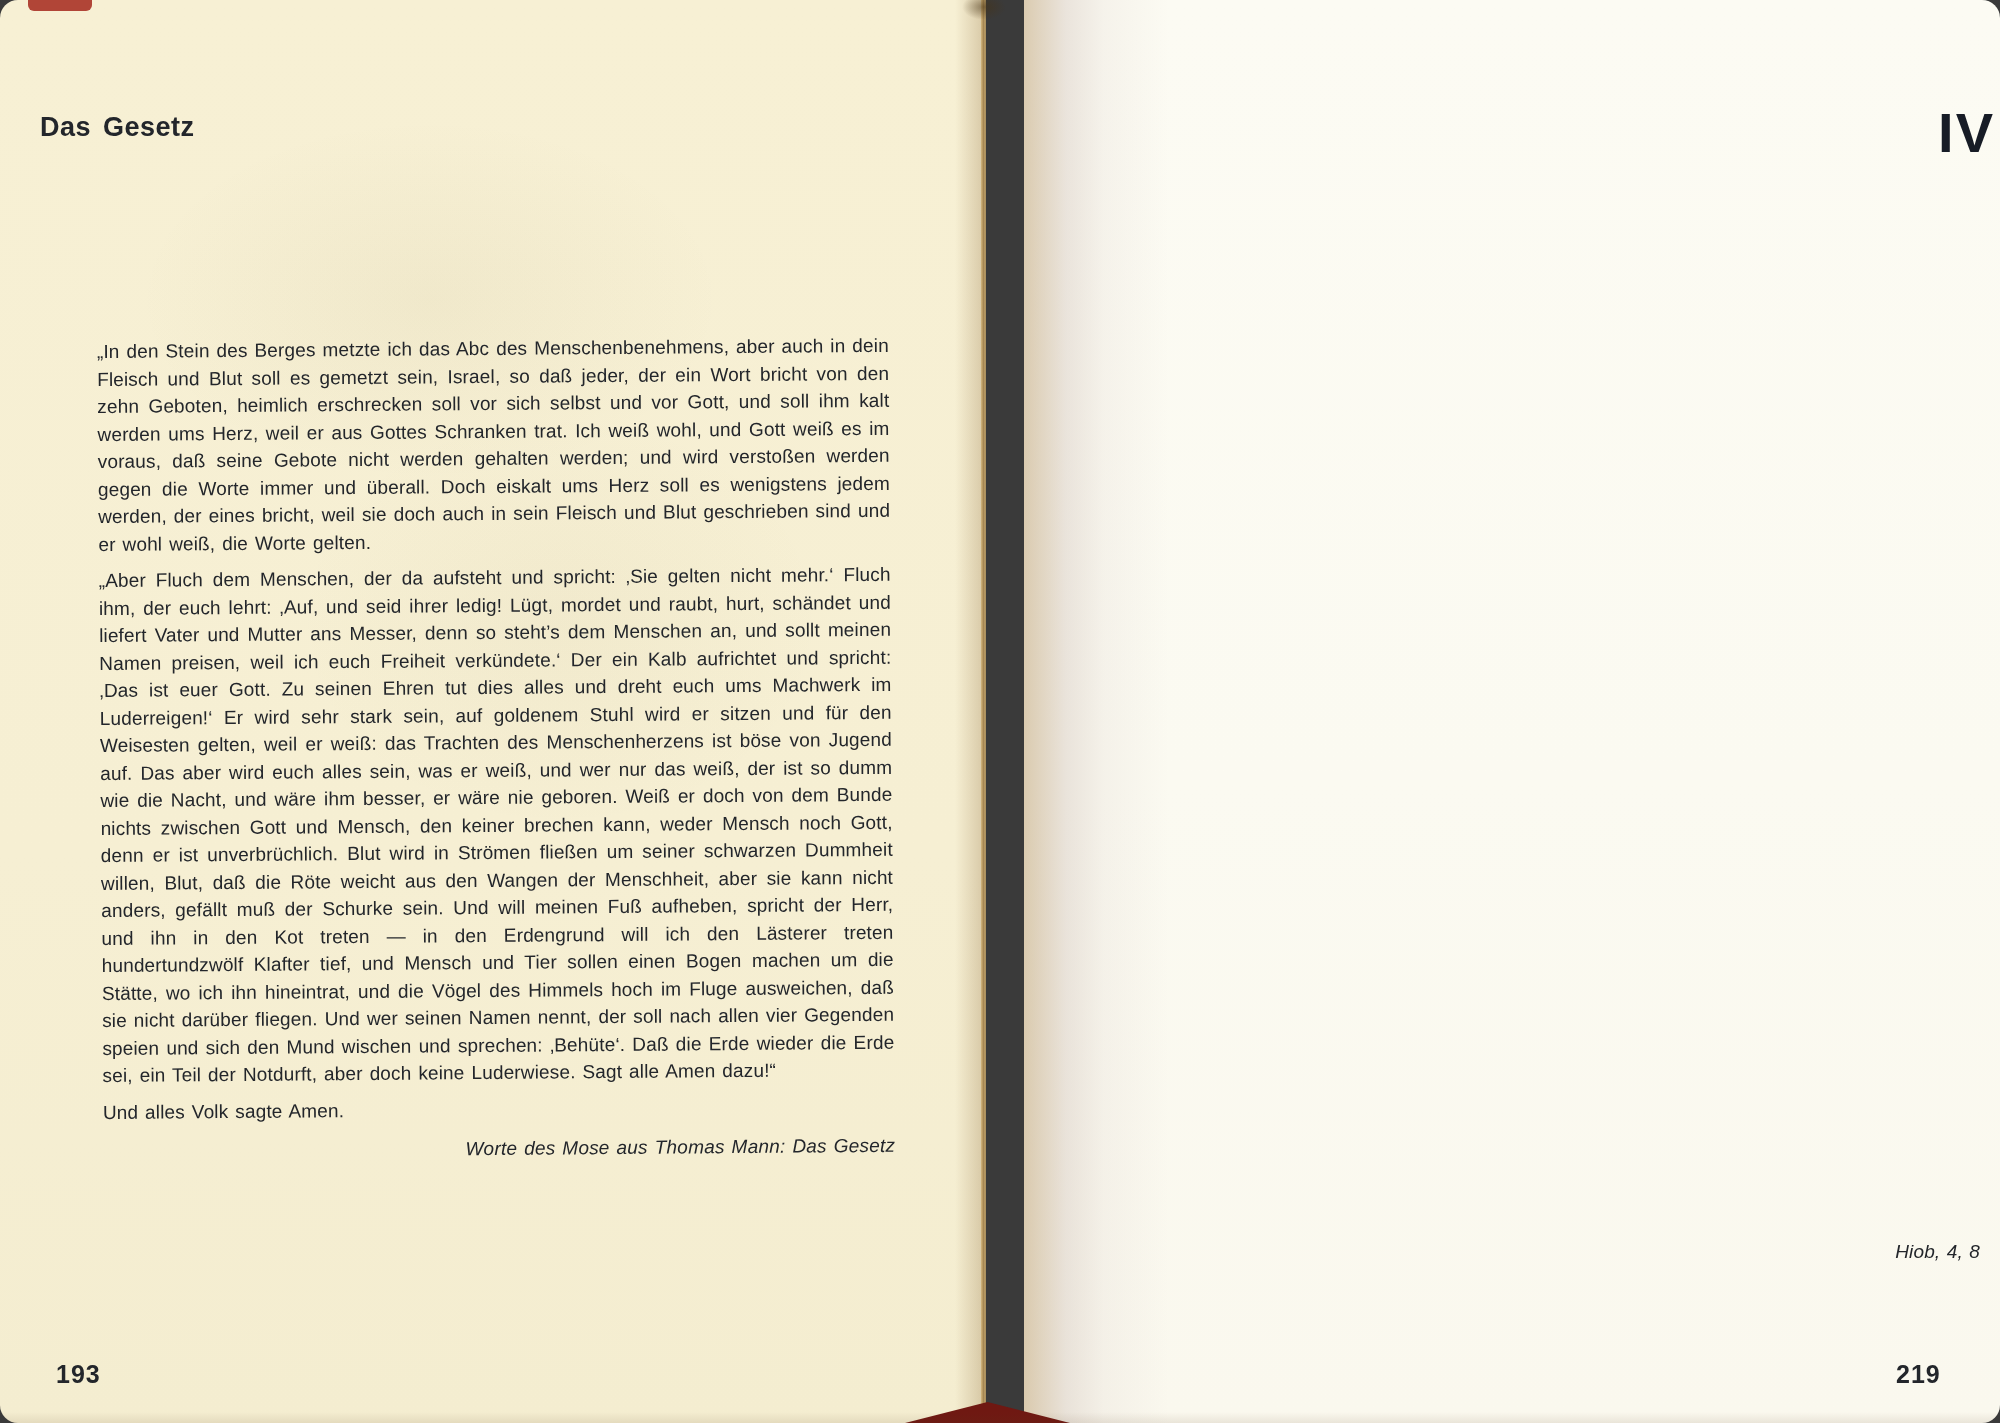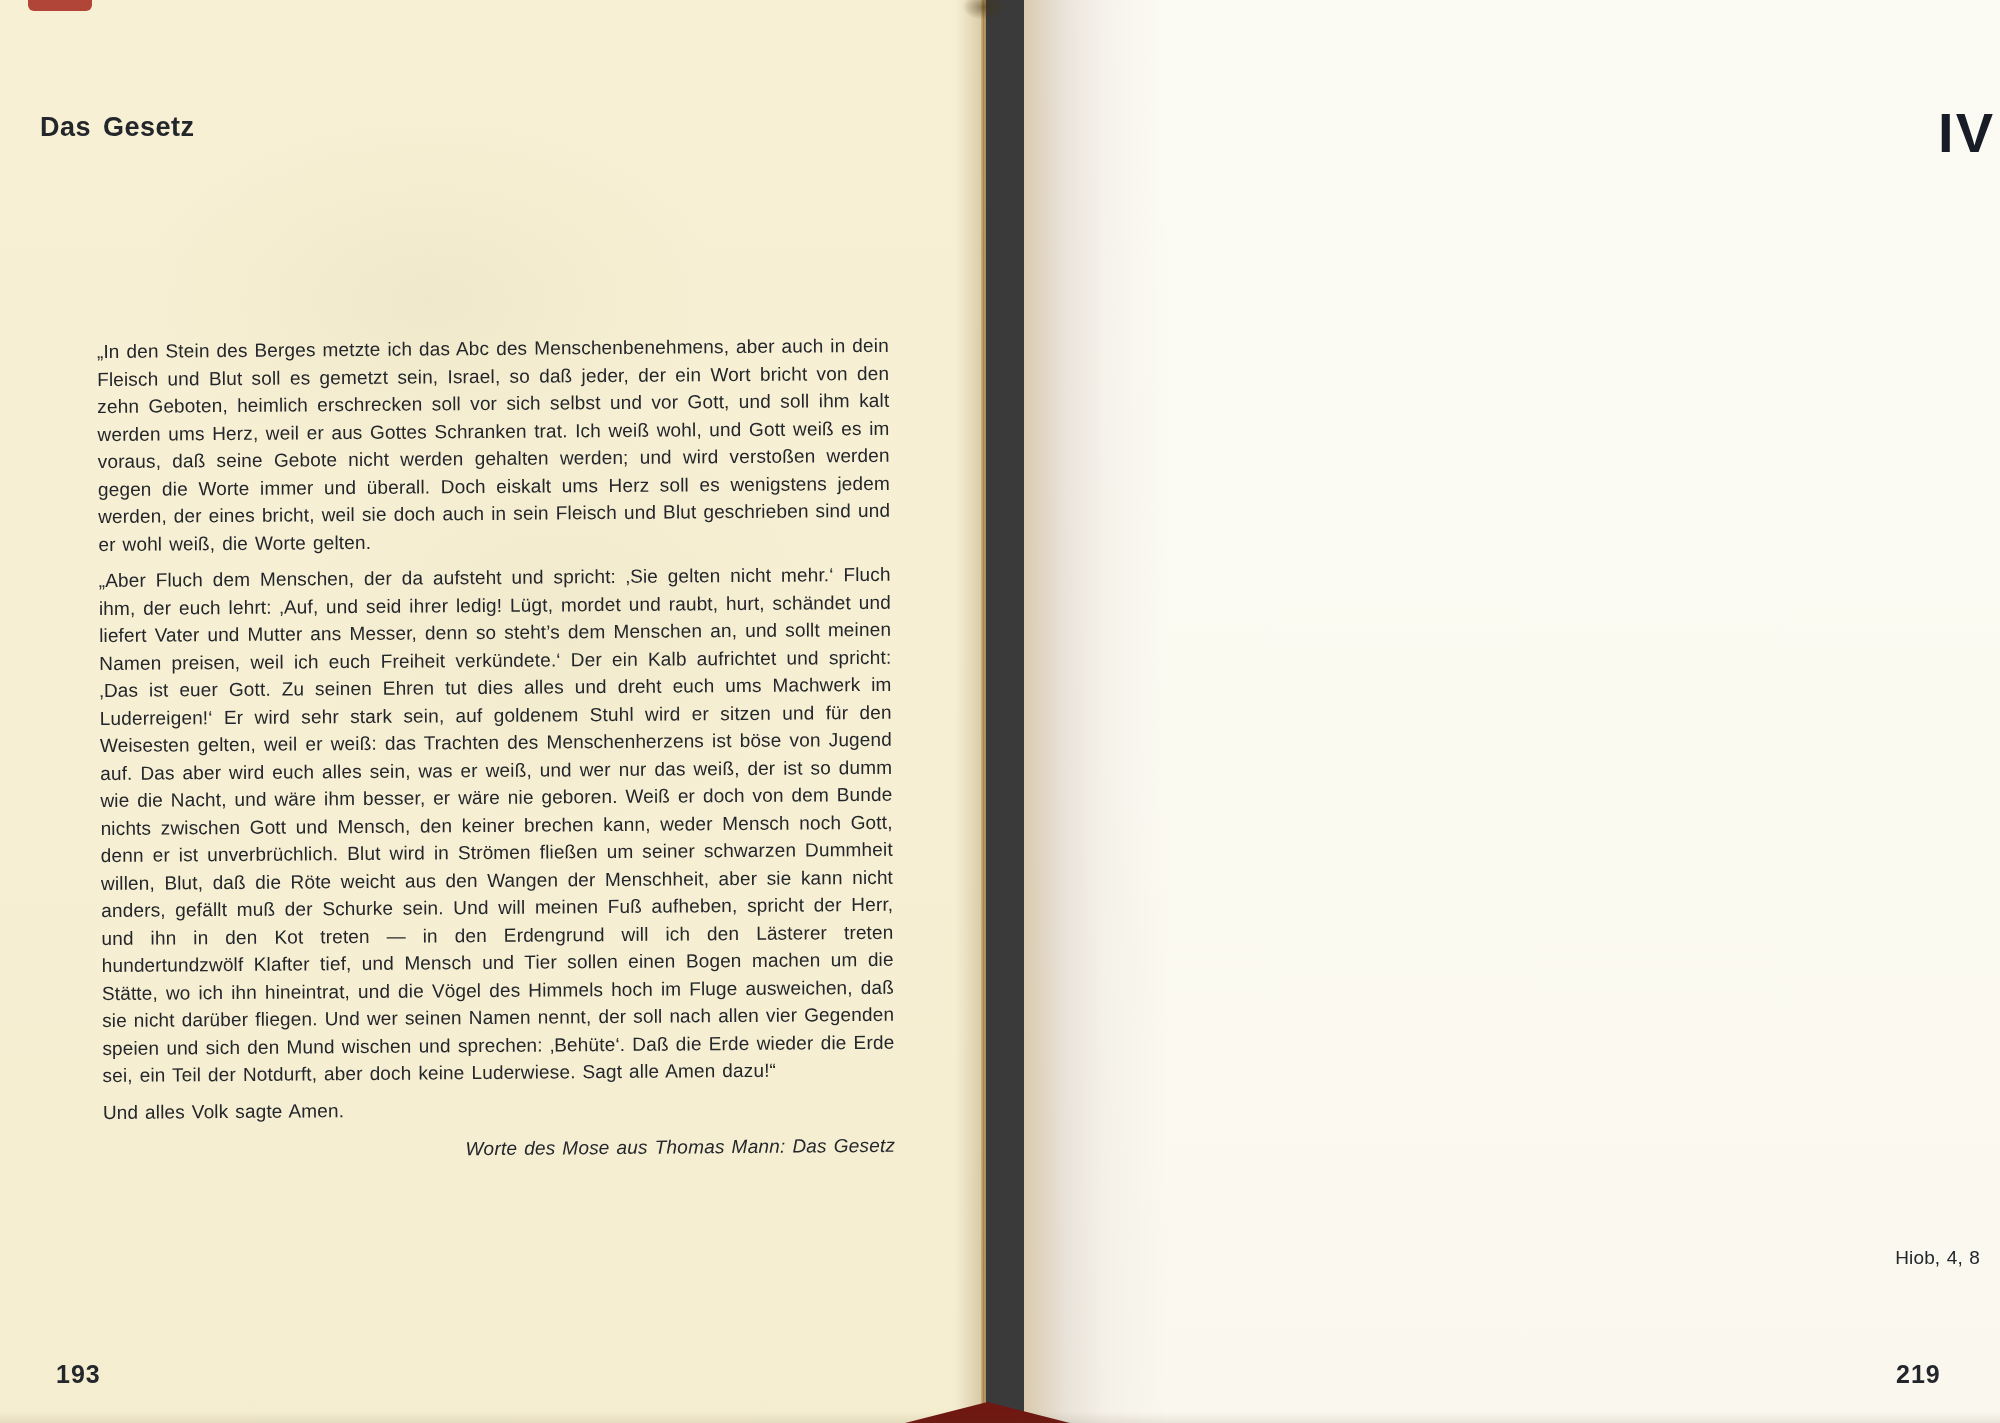--- a/index.html
+++ b/index.html
@@ -2,20 +2,21 @@
 <html lang="de"><head>
 <meta charset="utf-8">
 <style>
   html,body{margin:0;padding:0;background:#3a3a3a;}
   .book{
     position:relative;
     width:2000px;height:1423px;
     overflow:hidden;
     font-family:"Liberation Sans","DejaVu Sans",sans-serif;
     color:#23262b;
+    border-radius:18px;
   }
   
   .page-left{
     position:absolute;left:0;top:0;width:985px;height:1423px;
     background:
       radial-gradient(ellipse 420px 260px at 430px 300px, rgba(120,100,40,0.05), rgba(0,0,0,0) 70%),
       radial-gradient(ellipse 380px 300px at 560px 620px, rgba(120,100,40,0.04), rgba(0,0,0,0) 70%),
       linear-gradient(180deg,#f7f0d4 0%,#f6efd3 60%,#f4edd0 100%);
   }
   .page-left-edge-shade{
@@ -67,21 +68,22 @@
   .chapter-numeral{
     position:absolute;right:44px;top:100px;
     font-size:56px;font-weight:bold;letter-spacing:2px;
     color:#171c26;
   }
   .quote-block{
     position:absolute;left:398px;top:1222px;width:558px;
     font-size:19px;line-height:28px;letter-spacing:0.15px;word-spacing:1px;
   }
   .quote-source{
-    margin-top:22px;
+    margin-top:16px;
+    font-style:italic;
     text-align:right;
   }
   
   .gutter-line{
     position:absolute;left:981px;top:0;width:5px;height:1423px;
     background:linear-gradient(to right,#d3b477,#9d7b44,#c9ab70);
     opacity:0.85;
   }
   .gutter-top-smudge{
     position:absolute;left:962px;top:-6px;width:44px;height:26px;

